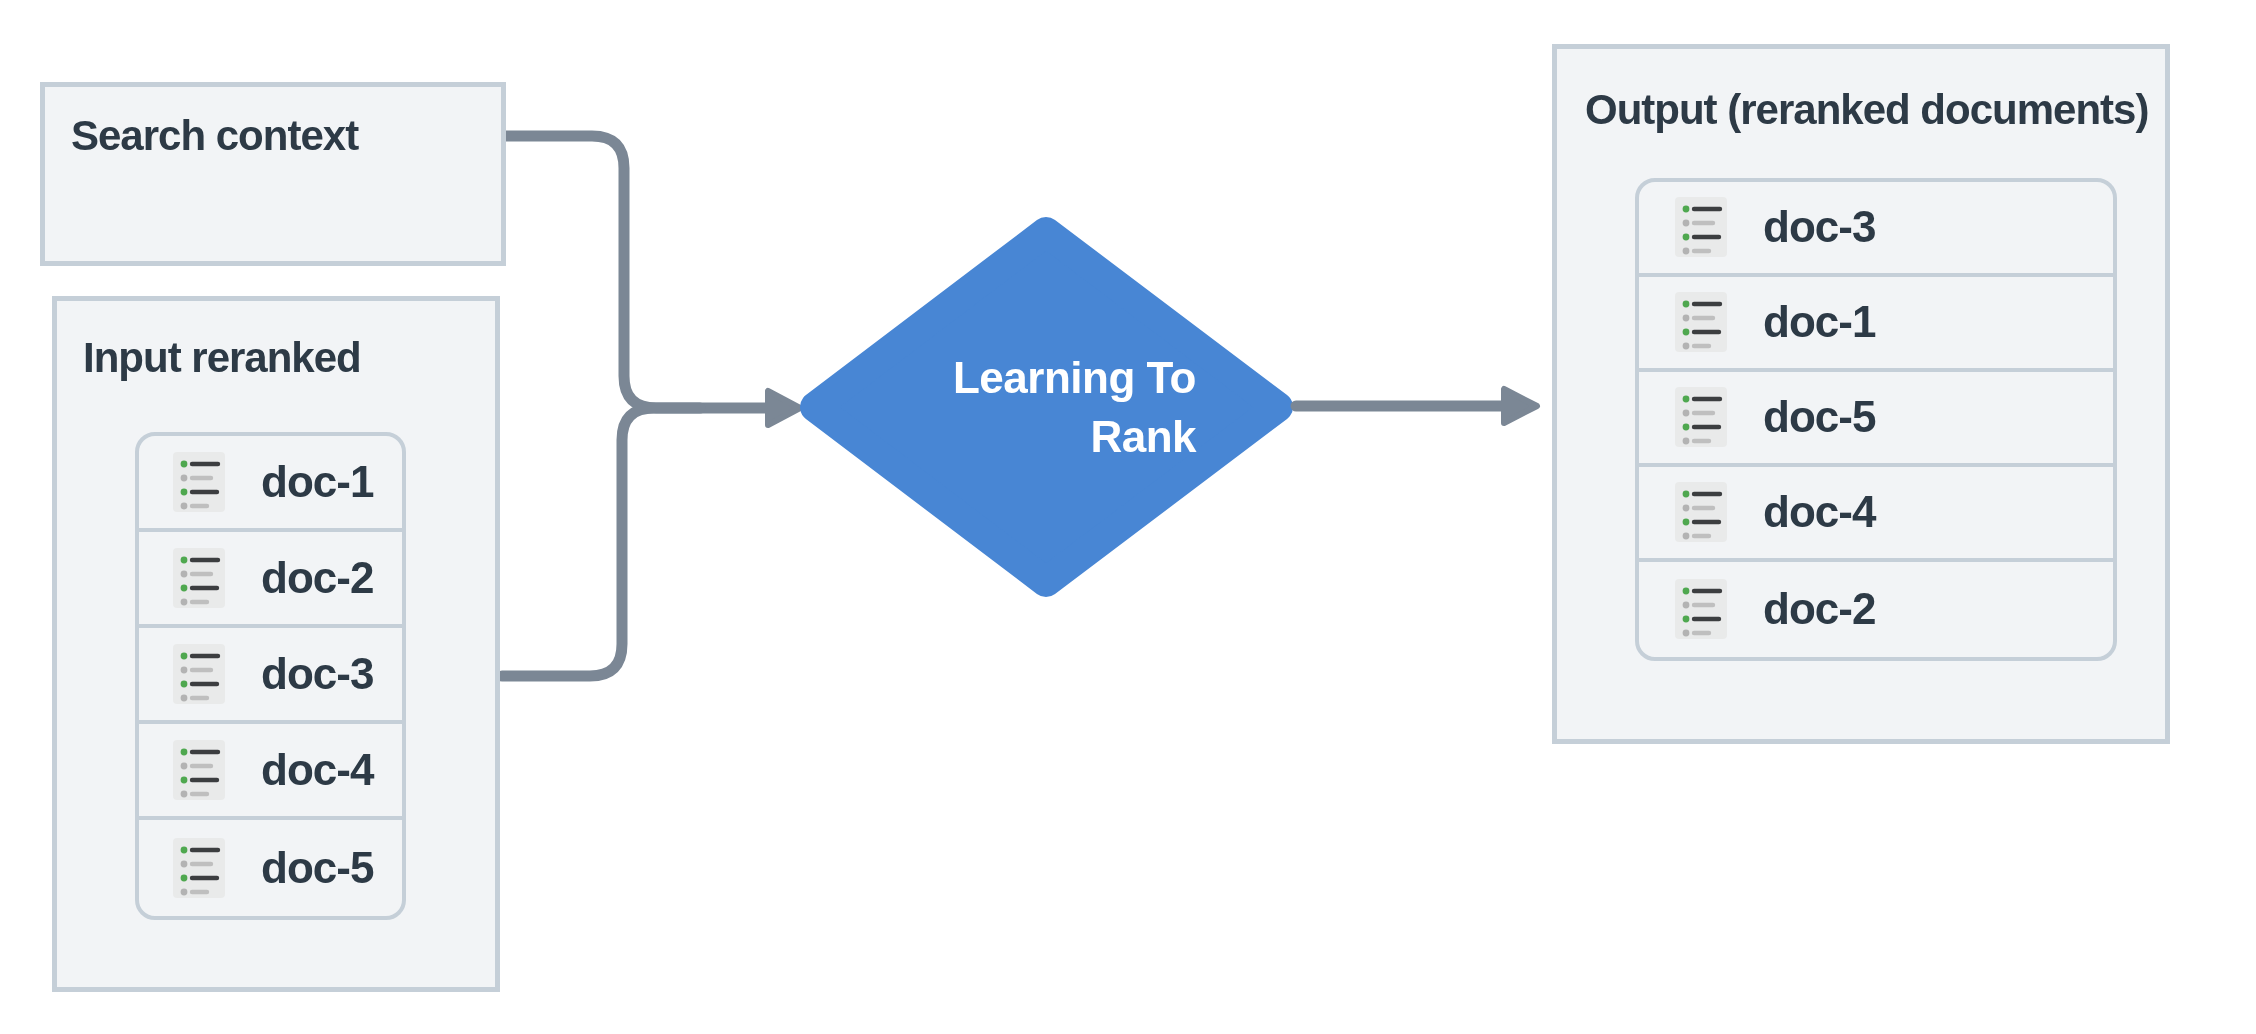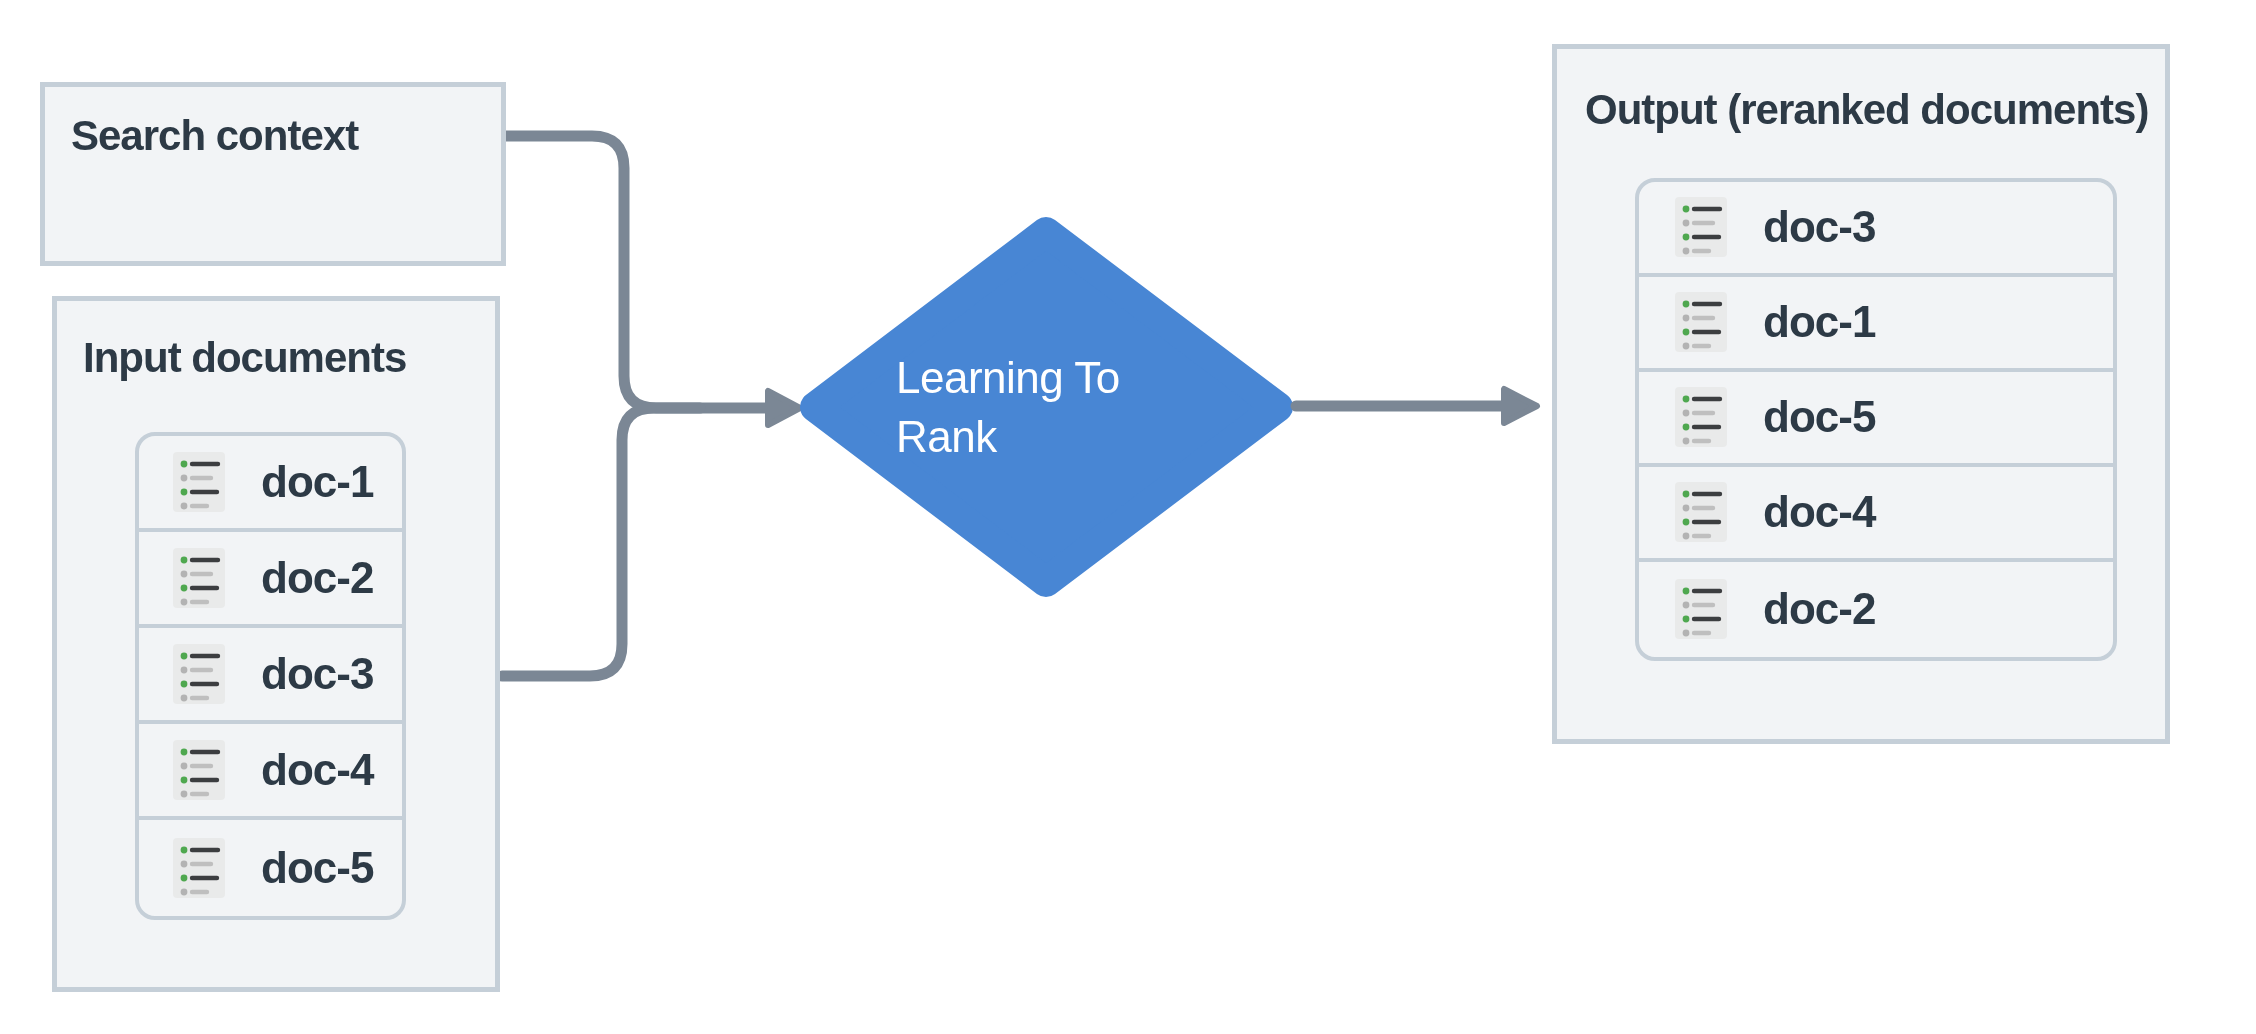--- a/index.html
+++ b/index.html
@@ -53,22 +53,22 @@
     border-bottom:4px solid var(--panel-border);
     padding-left:34px;gap:36px;
   }
   #output-panel .doc-row{height:95px;padding-left:36px;}
   .doc-row:last-child{border-bottom:none;}
   .doc-label{font-size:44px;font-weight:bold;letter-spacing:-1px;}
   .doc-icon{width:52px;height:60px;flex:0 0 52px;display:block;}
 
   #ranker-label{
     position:absolute;left:896px;top:344px;width:300px;height:126px;
-    display:flex;align-items:center;justify-content:center;text-align:left;
-    font-size:44px;font-weight:normal;line-height:1.35;color:var(--diamond-text);
+    display:flex;align-items:center;justify-content:center;text-align:right;
+    font-size:44px;font-weight:bold;line-height:1.35;color:var(--diamond-text);
     letter-spacing:-0.5px;
   }
   .defs-holder{position:absolute;width:0;height:0;overflow:hidden;}
 </style>
 </head>
 <body>
 
 <svg class="defs-holder" aria-hidden="true">
   <defs>
     <symbol id="doc-icon-def" viewBox="0 0 52 60">
@@ -92,21 +92,21 @@
   <polygon class="diamond" points="1046,232 1278,407 1046,582 815,407"></polygon>
   <path class="arrow-line" d="M1296 406 H1504"></path>
   <polygon class="arrow-head" points="1504,389 1504,423 1537,406"></polygon>
 </svg>
 
 <section class="panel" id="search-panel">
   <h2>Search context</h2>
 </section>
 
 <section class="panel" id="input-panel">
-  <h2>Input documents</h2>
+  <h2>Input reranked</h2>
   <div class="doc-list">
     <div class="doc-row">
       <svg class="doc-icon" viewBox="0 0 52 60">
           <use href="#doc-icon-def"></use>
         </svg>
       <span class="doc-label">doc-1</span>
     </div>
     <div class="doc-row">
       <svg class="doc-icon" viewBox="0 0 52 60">
           <use href="#doc-icon-def"></use>

